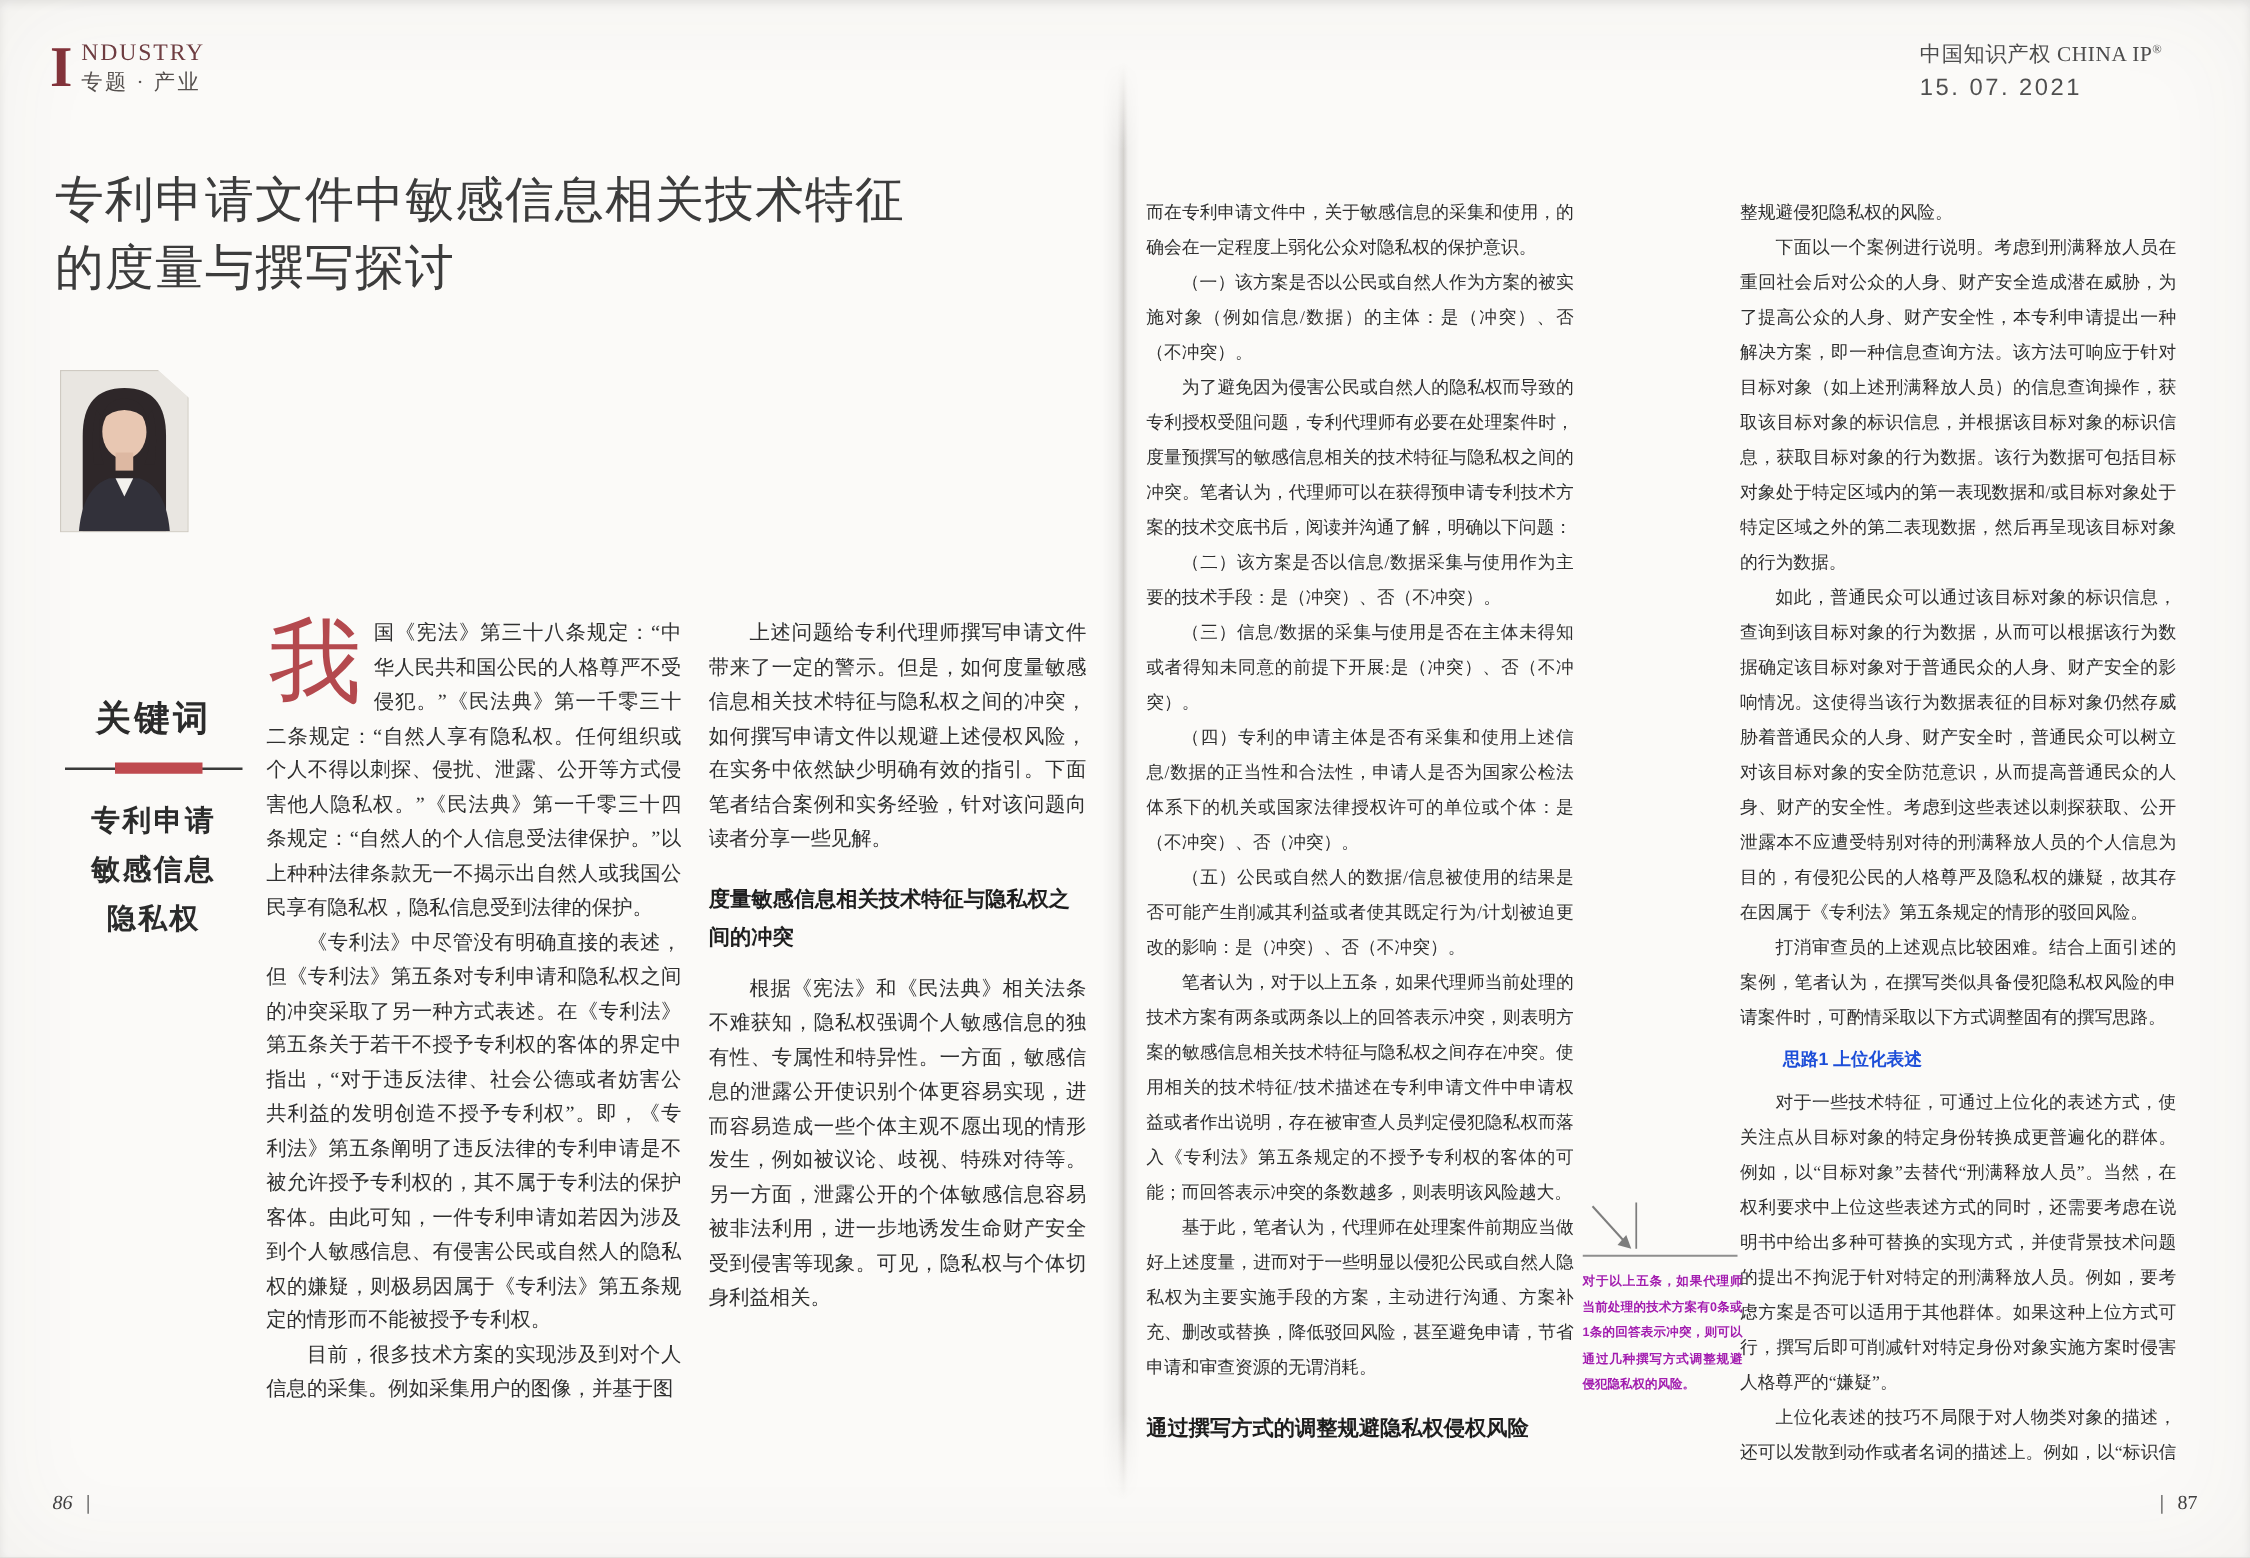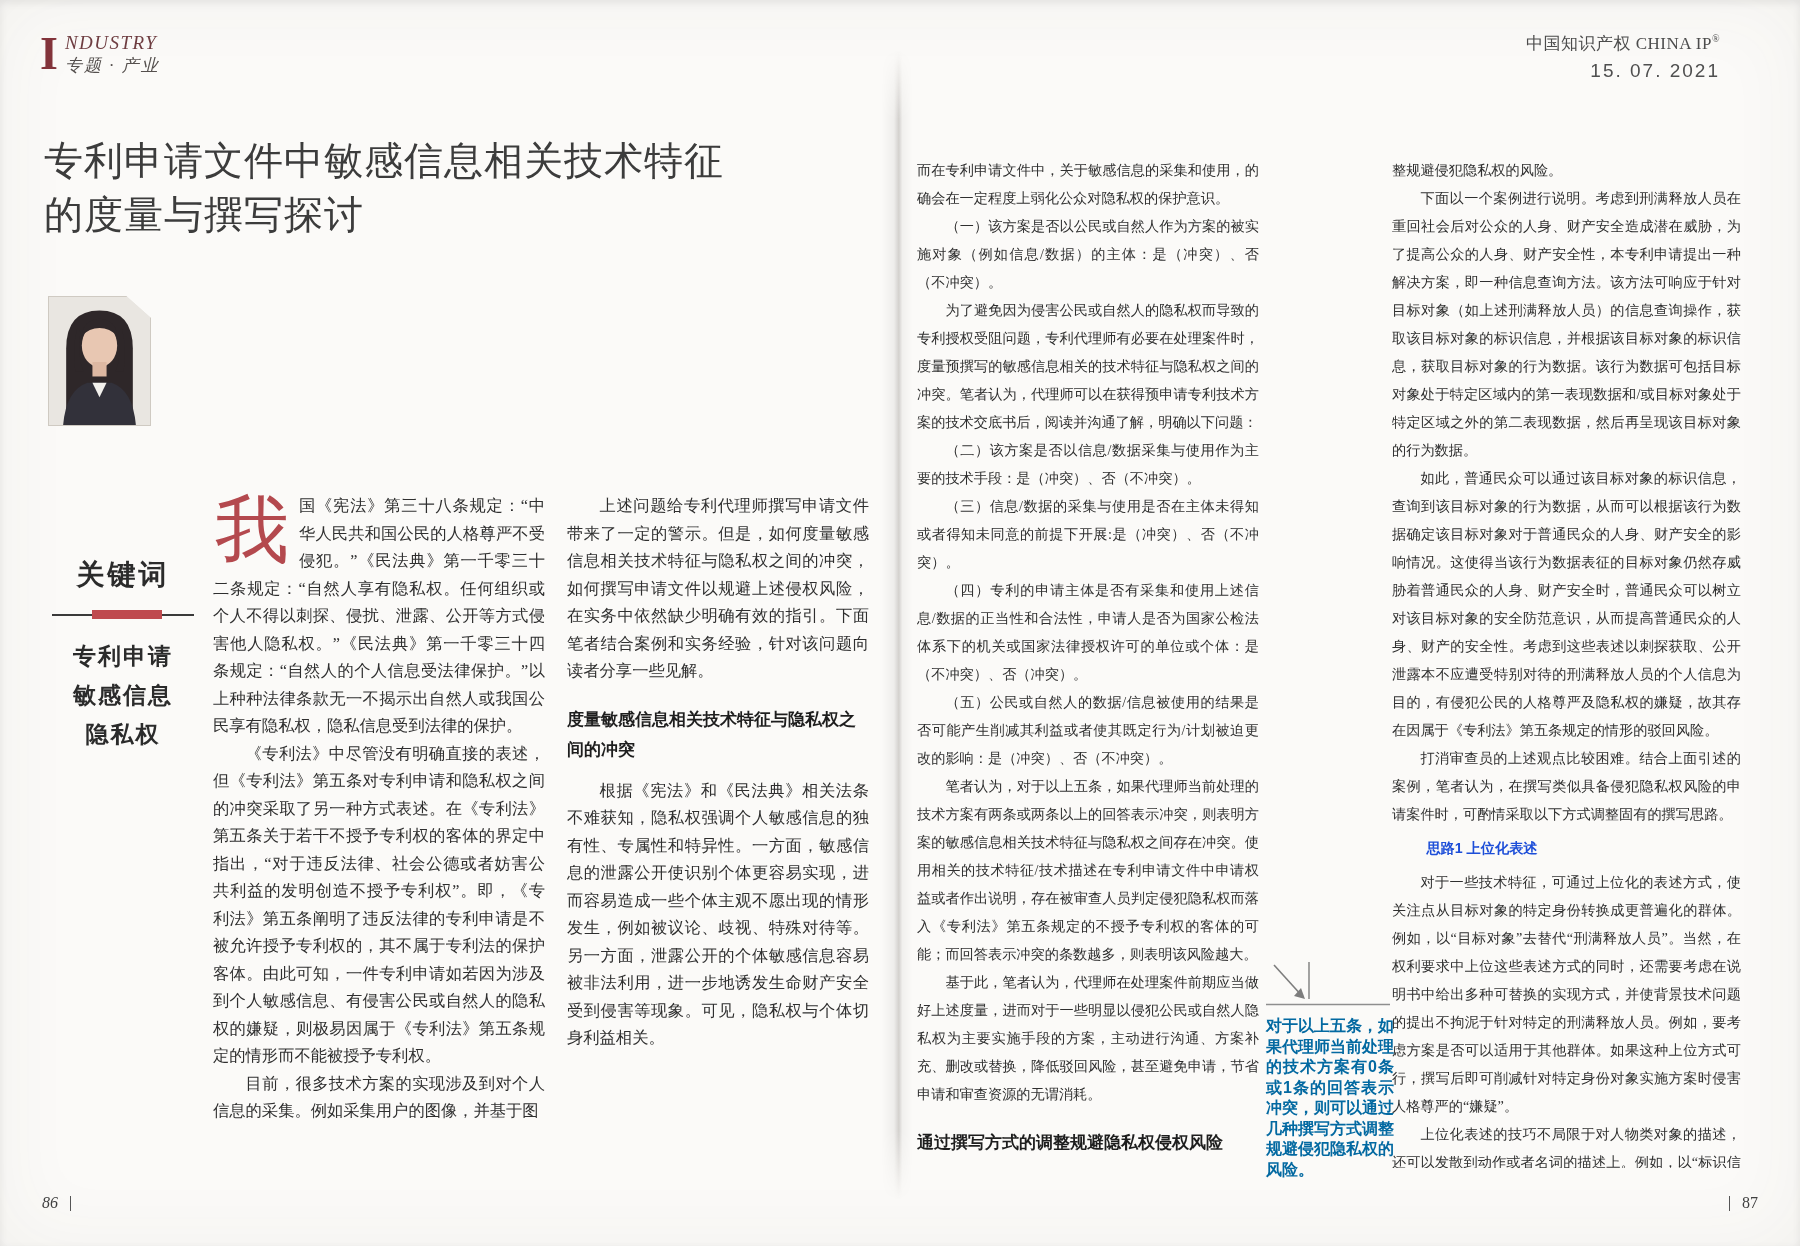--- a/index.html
+++ b/index.html
@@ -10,25 +10,25 @@
     font-family:"Liberation Serif","DejaVu Serif",serif; color:#2f2f2f;
   }
   
   .fold{position:absolute; left:882px; top:50px; width:30px; height:1150px;
     background:linear-gradient(90deg, rgba(0,0,0,0) 0%, rgba(0,0,0,0.05) 40%, rgba(70,62,55,0.22) 56%, rgba(0,0,0,0.04) 68%, rgba(0,0,0,0) 100%);
     -webkit-mask-image:linear-gradient(180deg, transparent, #000 6%, #000 94%, transparent);
             mask-image:linear-gradient(180deg, transparent, #000 6%, #000 94%, transparent);}
   
   .hdr-left{position:absolute; left:40px; top:28px; display:flex; align-items:flex-start;}
   .hdr-left .big-i{font-family:"Liberation Serif",serif; font-size:46px; line-height:52px; font-weight:700; color:#82333a; margin-right:7px;}
-  .hdr-left .stack{padding-top:4px;font-style:italic;}
+  .hdr-left .stack{padding-top:4px;}
   .hdr-left .mag{font-family:"Liberation Serif",serif; font-size:19px; letter-spacing:1.5px; color:#6e3d41; line-height:22px;}
   .hdr-left .sec{font-family:"Liberation Serif",serif; font-size:17px; color:#55504e; line-height:24px; letter-spacing:2px;}
   
-  .hdr-right{position:absolute; right:80px; top:32px; text-align:right;}
+  .hdr-right{position:absolute; right:70px; top:32px; }
   .hdr-right .journal{font-size:17px; color:#4c4c4c; letter-spacing:0.5px;}
   .hdr-right .journal sup{font-size:10px;}
   .hdr-right .date{font-size:19px; color:#4f4f4f; letter-spacing:2px; margin-top:5px; font-family:"Liberation Sans","DejaVu Sans",sans-serif;}
   
   .title{position:absolute; left:44px; top:134px; font-family:"Liberation Sans","DejaVu Sans",sans-serif;
     font-weight:400; font-size:39px; line-height:54px; color:#3c3c3c; letter-spacing:1px;}
   
   .author{position:absolute; left:48px; top:296px; display:flex;}
   .photo{width:101px; height:128px; border:1px solid #cfcac2; background:#e8e5e0;
     clip-path:polygon(0 0, 76% 0, 100% 17%, 100% 100%, 0 100%); flex:none;}
@@ -56,21 +56,21 @@
     line-height:30px; color:#1e1e1e; text-indent:0; margin:20px 0 12px; text-align:left;}
   .sub{font-family:"Liberation Sans","DejaVu Sans",sans-serif; font-weight:700; color:#1d4ed8;
     text-indent:2em; margin:6px;}
   .dropcap{float:left; font-family:"Liberation Serif",serif; font-size:74px; line-height:60px;
     color:#b4494e; margin:8px 10px 2px 2px; font-weight:400;}
   .para.dc{text-indent:0;}
   
   .pullquote{position:absolute; left:1266px; top:960px; width:128px;}
   .pq-arrow{display:block; margin-bottom:8px;}
   .pq-text{font-family:"Liberation Sans","DejaVu Sans",sans-serif; font-weight:700;
-    font-size:16px; line-height:20.5px; color:#0369a1; text-align:justify;}
+    font-size:10px; line-height:20.5px; color:#a21caf; text-align:justify;}
   
   .pn{position:absolute; bottom:34px; font-size:16px; color:#3f3f3f; display:flex; align-items:center;}
   .pn .bar{display:inline-block; width:1px; height:15px; background:#555; margin:0 0 0 12px;}
   .pn-right{right:42px;}
   .pn-right .bar{margin:0 12px 0 0;}
   .pn-left{left:42px;font-style:italic;}
 </style>
 </head>
 <body>
 

